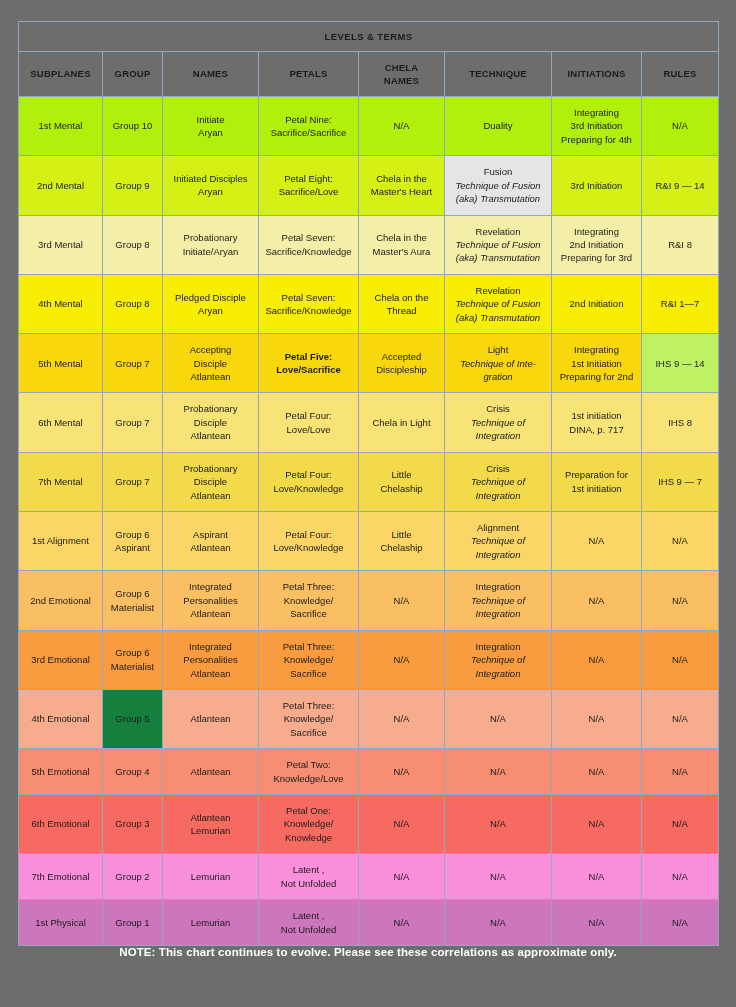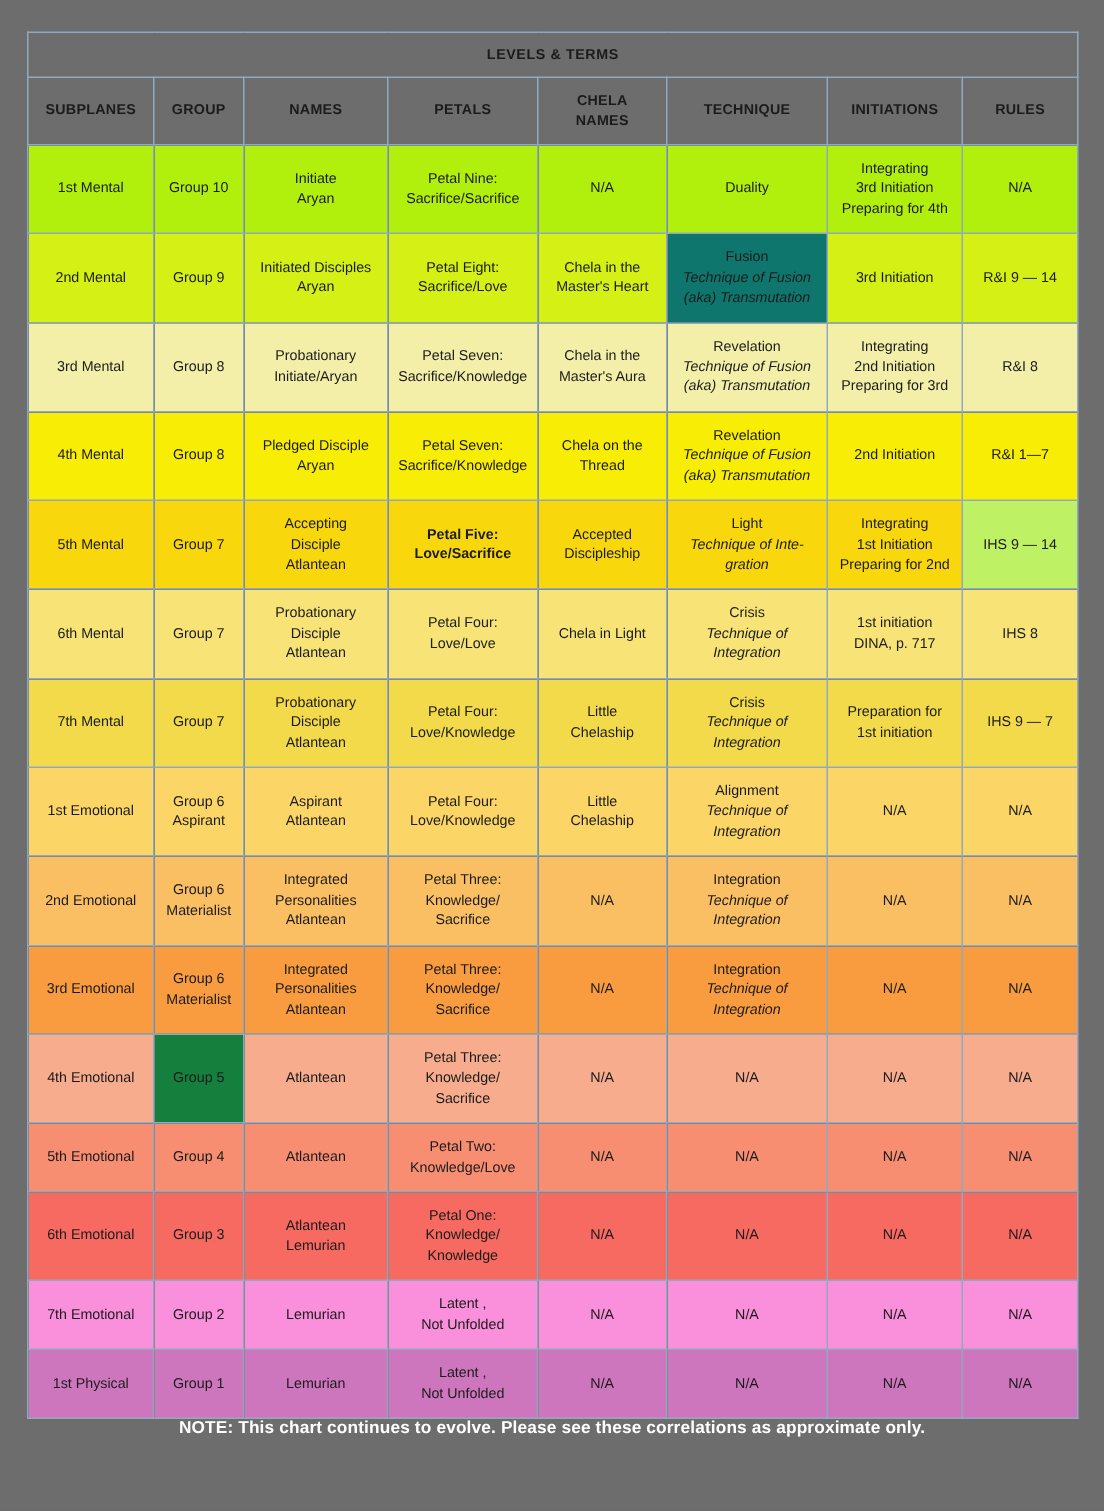--- a/index.html
+++ b/index.html
@@ -178,21 +178,21 @@
             <div>Aryan</div>
           </td>
           <td style="background: rgb(212, 240, 21);">
             <div>Petal Eight:</div>
             <div>Sacrifice/Love</div>
           </td>
           <td style="background: rgb(212, 240, 21);">
             <div>Chela in the</div>
             <div>Master's Heart</div>
           </td>
-          <td style="background: #0f766e; margin-left: 22px;">
+          <td style="background: #e5e5e5; margin-left: 22px;">
             <div class="">Fusion</div>
             <div class="ital">Technique of Fusion</div>
             <div class="ital">(aka) Transmutation</div>
           </td>
           <td style="background: rgb(212, 240, 21);">
             <div>3rd Initiation</div>
           </td>
           <td style="background: rgb(212, 240, 21);">
             <div>R&amp;I  9 — 14</div>
           </td>
@@ -355,21 +355,21 @@
           <td style="background: rgb(242, 218, 75);">
             <div>Preparation for</div>
             <div>1st initiation</div>
           </td>
           <td style="background: rgb(242, 218, 75);">
             <div>IHS  9 — 7</div>
           </td>
         </tr>
         <tr style="height: 59.2969px;">
           <td class="sub-cell" style="background: rgb(251, 213, 102);">
-            <div>1st Emotional</div>
+            <div>1st Alignment</div>
           </td>
           <td style="background: rgb(251, 213, 102);">
             <div>Group 6</div>
             <div>Aspirant</div>
           </td>
           <td style="background: rgb(251, 213, 102);">
             <div>Aspirant</div>
             <div>Atlantean</div>
           </td>
           <td style="background: rgb(251, 213, 102);">

